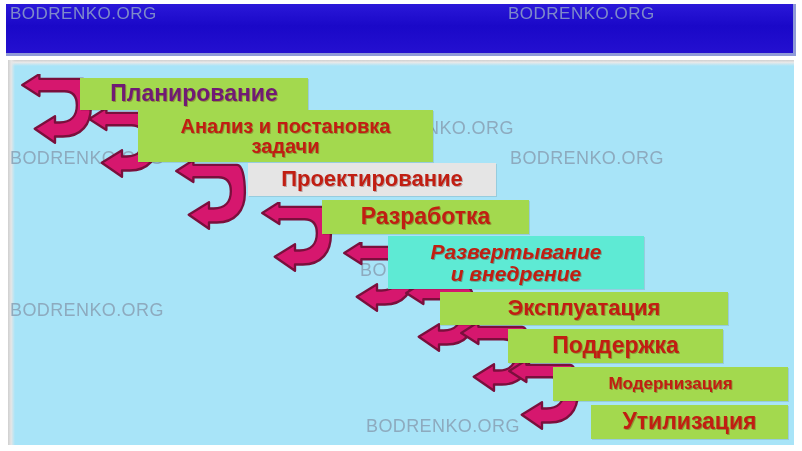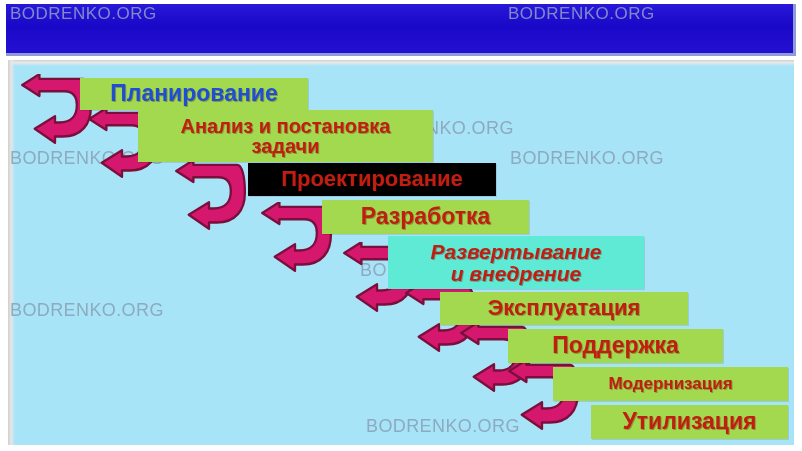--- a/index.html
+++ b/index.html
@@ -169,37 +169,37 @@
           </svg>
         </div>
         <div class="arrow" style="left: 495px; top: 300px; width: 78px; height: 72px;">
           <svg viewBox="0 0 100 92" width="78" height="72" xmlns="http://www.w3.org/2000/svg">
             <path d="M 86 6 L 30 6 L 30 0 L 8 14 L 30 28 L 30 22 L 62 22 C 74 22 78 30 78 40 C 78 54 70 62 56 62 L 50 62 L 50 54 L 24 70 L 50 88 L 50 80 L 60 80 C 84 80 96 64 96 42 C 96 20 92 6 86 6 Z" fill="#d6176e" stroke="#7a0f3c" stroke-width="3" stroke-linejoin="round"></path>
           </svg>
         </div>
       </div>
     <div id="boxes">
         <div class="stage-box" style="left: 72px; top: 18px; width: 228px; height: 32px; background: rgb(163, 217, 78);">
-          <div class="stage-label" style="font-size: 23px; color: #1d4ed8;">Планирование</div>
+          <div class="stage-label" style="font-size: 23px; color: #701a75;">Планирование</div>
         </div>
         <div class="stage-box" style="left: 130px; top: 50px; width: 295px; height: 52px; background: rgb(163, 217, 78);">
           <div class="stage-label" style="font-size: 20px; color: rgb(193, 30, 18);">Анализ и постановка
 задачи</div>
         </div>
-        <div class="stage-box" style="left: 240px; top: 103px; width: 248px; height: 33px; background: #000000;">
+        <div class="stage-box" style="left: 240px; top: 103px; width: 248px; height: 33px; background: #e5e5e5;">
           <div class="stage-label" style="font-size: 22px; color: rgb(193, 30, 18);">Проектирование</div>
         </div>
         <div class="stage-box" style="left: 314px; top: 140px; width: 207px; height: 34px; background: rgb(163, 217, 78);">
           <div class="stage-label" style="font-size: 23px; color: rgb(193, 30, 18);">Разработка</div>
         </div>
         <div class="stage-box" style="left: 380px; top: 176px; width: 256px; height: 53px; background: #5eead4; font-style: italic;">
           <div class="stage-label" style="font-size: 21px; color: rgb(193, 30, 18);">Развертывание
 и внедрение</div>
         </div>
-        <div class="stage-box" style="left: 432px; top: 232px; width: 248px; height: 33px; background: rgb(163, 217, 78);">
+        <div class="stage-box" style="left: 432px; top: 232px; width: 288px; height: 33px; background: rgb(163, 217, 78);">
           <div class="stage-label" style="font-size: 22px; color: rgb(193, 30, 18);">Эксплуатация</div>
         </div>
         <div class="stage-box" style="left: 500px; top: 269px; width: 215px; height: 34px; background: rgb(163, 217, 78);">
           <div class="stage-label" style="font-size: 23px; color: rgb(193, 30, 18);">Поддержка</div>
         </div>
         <div class="stage-box" style="left: 545px; top: 307px; width: 235px; height: 34px; background: rgb(163, 217, 78);">
           <div class="stage-label" style="font-size: 17px; color: rgb(193, 30, 18);">Модернизация</div>
         </div>
         <div class="stage-box" style="left: 583px; top: 345px; width: 197px; height: 34px; background: rgb(163, 217, 78);">
           <div class="stage-label" style="font-size: 23px; color: rgb(193, 30, 18);">Утилизация</div>

